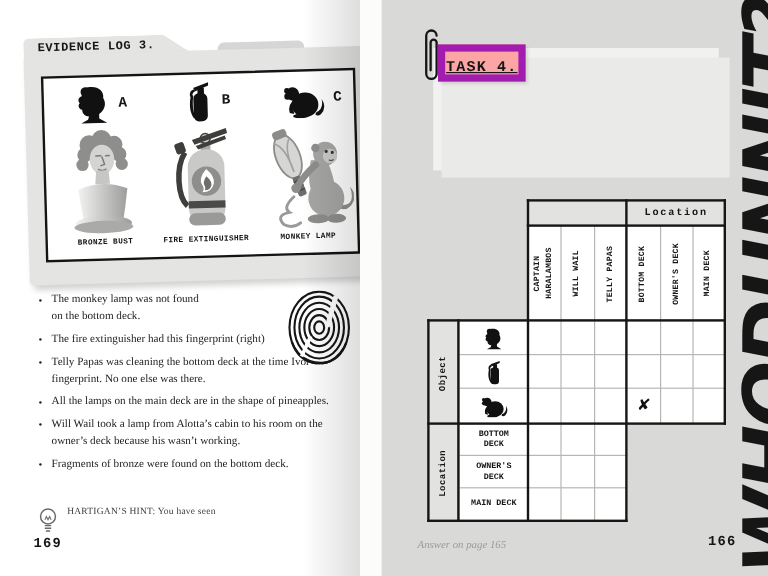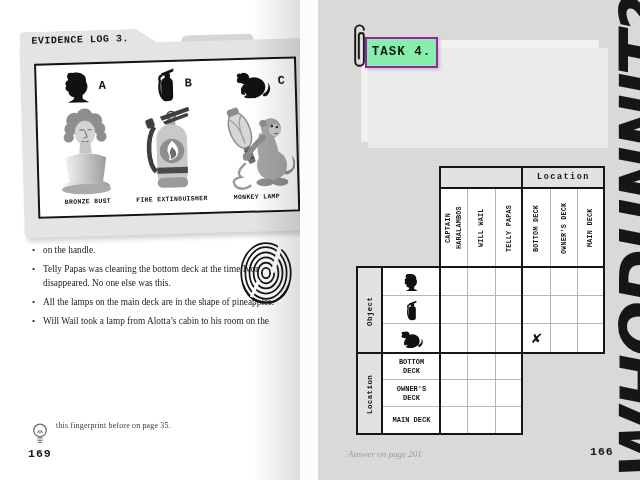--- a/index.html
+++ b/index.html
@@ -45,23 +45,23 @@
   .hint { position:absolute; left:30px; top:421px; }
   .hint .bulb { position:absolute; left:2px; top:1px; }
   .hint .htext { position:absolute; left:26px; top:0; width:210px; font:7.9px/10.5px "Liberation Serif", serif; color:#3a3a38; letter-spacing:.2px; }
   .pageno { position:absolute; font:bold 11.5px/12px "Liberation Mono", monospace; letter-spacing:1px; color:#161616; }
   .pageno.left { left:28px; top:448px; }
   .pageno.right { left:272px; top:446px; }
 
   
   .task-panel-back  { position:absolute; left:43px; top:40px; width:238px; height:102px; background:#f1f1ef; }
   .task-panel-front { position:absolute; left:50px; top:48px; width:240px; height:100px; background:#eaeae8; }
-  .task-box { position:absolute; left:47px; top:37px; width:73px; height:31px; background:#86efac;
-              border:2px solid #a21caf; box-shadow:2px 2px 3px rgba(0,0,0,0.15);
-              font:bold 12.5px/27px "Liberation Mono", monospace; letter-spacing:1px; text-align:center; color:#161616; }
+  .task-box { position:absolute; left:47px; top:37px; width:73px; height:31px; background:#fca5a5;
+              border:6px solid #a21caf; box-shadow:2px 2px 3px rgba(0,0,0,0.15);
+              font:bold 12.5px/27px "Liberation Mono", monospace; letter-spacing:1px; text-align:center; color:#161616;text-decoration:underline; }
   .paperclip { position:absolute; left:33px; top:23px; }
   .task-body { position:absolute; left:59px; top:77px; width:228px; font:9.4px/14.6px "Liberation Serif", serif; color:#222; }
 
   
   .gbg { position:absolute; }
   .bg-hdr        { left:122px; top:167px; width:165px; height:21px; background:#e2e2e0; }
   .bg-names      { left:122px; top:188px; width:165px; height:80px; background:#ffffff; }
   .bg-iconcol    { left:65px;  top:268px; width:57px;  height:85px; background:#ffffff; }
   .bg-data       { left:122px; top:268px; width:165px; height:85px; background:#ffffff; }
   .bg-loc        { left:65px;  top:353px; width:140px; height:81px; background:#ffffff; }
@@ -209,31 +209,39 @@
         </svg>
 
         <div class="evlabel" style="left:-7px;top:134px">BRONZE BUST</div>
         <div class="evlabel" style="left:77px;top:134px">FIRE EXTINGUISHER</div>
         <div class="evlabel" style="left:162px;top:134px">MONKEY LAMP</div>
       </div>
     </div>
 
     <ul class="clues">
       <li>
-          <span class="cl">on the handle.</span>
+          <span class="cl">The monkey lamp was not found</span>
+          <span class="cl">on the bottom deck.</span>
+        </li>
+      <li>
+          <span class="cl">The fire extinguisher had this fingerprint (right)</span>
         </li>
       <li>
           <span class="cl">Telly Papas was cleaning the bottom deck at the time Ivor</span>
-          <span class="cl">disappeared. No one else was this.</span>
+          <span class="cl">fingerprint. No one else was there.</span>
         </li>
       <li>
           <span class="cl">All the lamps on the main deck are in the shape of pineapples.</span>
         </li>
       <li>
           <span class="cl">Will Wail took a lamp from Alotta’s cabin to his room on the</span>
+          <span class="cl">owner’s deck because his wasn’t working.</span>
+        </li>
+      <li>
+          <span class="cl">Fragments of bronze were found on the bottom deck.</span>
         </li>
     </ul>
 
     <svg class="fingerprint" width="60" height="64" viewBox="0 0 58 62">
       <g stroke="#161616" stroke-width="1.7" fill="none">
         <ellipse cx="29" cy="30" rx="4" ry="5"></ellipse>
         <ellipse cx="29" cy="30" rx="8" ry="10"></ellipse>
         <ellipse cx="29" cy="30" rx="12" ry="15"></ellipse>
         <ellipse cx="29" cy="30" rx="16" ry="20"></ellipse>
         <ellipse cx="29" cy="30" rx="20" ry="25"></ellipse>
@@ -246,21 +254,21 @@
       <rect x="17" y="36" width="3" height="18" fill="#ffffff" transform="rotate(24 18 45)"></rect>
     </svg>
 
     <div class="hint">
       <svg class="bulb" width="16" height="24" viewBox="0 0 18 26">
         <circle cx="9" cy="9" r="7" stroke="#6a6a68" stroke-width="1.4" fill="none"></circle>
         <path d="M6,12 l1.5,-3 l1.5,3 l1.5,-3 l1.5,3" stroke="#6a6a68" stroke-width="1" fill="none"></path>
         <path d="M6,17.5 h6 M6,20 h6 M7,22.5 h4" stroke="#6a6a68" stroke-width="1.3" fill="none"></path>
       </svg>
       <div class="htext">
-        <span class="cl">this fingerprint before on page 35.</span>
+        <span class="cl">HARTIGAN’S HINT: You have seen</span>
       </div>
     </div>
 
     <div class="pageno left">169</div>
   </div>
 
   <div class="spine-shadow"></div>
   <div class="spine-light"></div>
 
   <div class="page-right">
@@ -372,19 +380,19 @@
     <div class="gcell" style="left:178px;top:354px;width:25px;height:26px"></div>
     <div class="gcell" style="left:123px;top:381px;width:26px;height:25px"></div>
     <div class="gcell" style="left:150px;top:381px;width:27px;height:25px"></div>
     <div class="gcell" style="left:178px;top:381px;width:25px;height:25px"></div>
     <div class="gcell" style="left:123px;top:408px;width:26px;height:25px"></div>
     <div class="gcell" style="left:150px;top:408px;width:27px;height:25px"></div>
     <div class="gcell" style="left:178px;top:408px;width:25px;height:25px"></div>
 
     <div class="mark">✘</div>
 
-    <div class="answer-note">Answer on page 201</div>
+    <div class="answer-note">Answer on page 165</div>
     <div class="pageno right">166</div>
   </div>
 
   <div class="edge-title">WHODUNNIT?</div>
 
 </div>
 
 </body></html>

